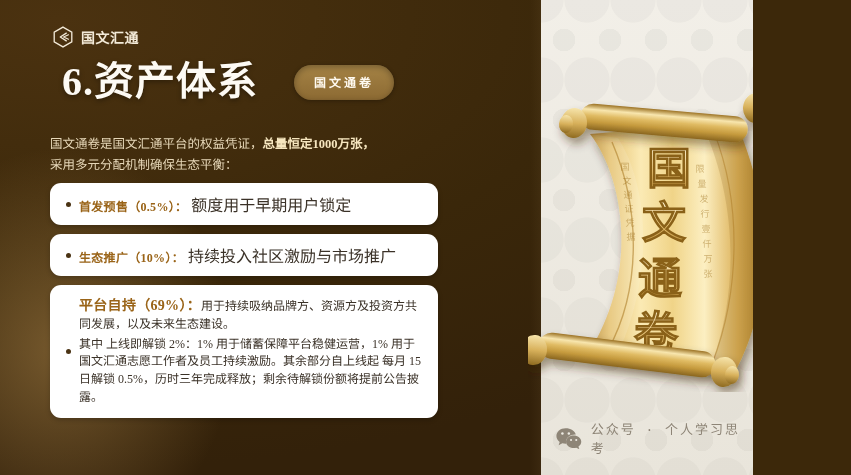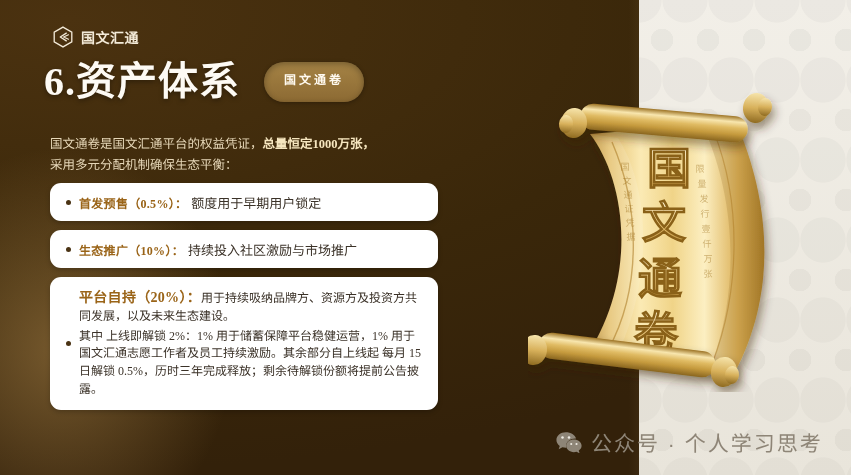--- a/index.html
+++ b/index.html
@@ -3,21 +3,21 @@
 <meta charset="utf-8">
 <title>资产体系</title>
 <style>
   html,body{margin:0;padding:0;}
   body{
     width:851px;height:475px;overflow:hidden;
     font-family:"Liberation Serif","DejaVu Serif",serif;
     background:#3c280a;
   }
   .slide{
-    position:relative;width:851px;height:475px;overflow:hidden;
+    position:relative;width:753px;height:475px;overflow:hidden;
     background:
       radial-gradient(120% 95% at 8% 4%, #4b3210 0%, #432d0d 28%, #3a270a 60%, #33210a 100%);
   }
   
   .arc{position:absolute;border-radius:50%;pointer-events:none;}
   .arc1{
     left:-300px;bottom:-330px;width:700px;height:700px;
     background:radial-gradient(circle at 60% 35%, rgba(196,155,82,.0) 55%, rgba(186,147,77,.85) 56%, rgba(174,136,70,.9) 100%);
   }
   .arc2{
@@ -47,21 +47,21 @@
     background:linear-gradient(90deg, rgba(60,40,10,0) 0%, rgba(60,40,10,.0) 60%, rgba(120,95,55,.12) 100%);
   }
   
   .logo{position:absolute;left:52px;top:26px;display:flex;align-items:center;gap:7px;}
   .logo-mark{width:22px;height:22px;display:block;}
   .logo-text{
     color:#f3ead8;font-size:14px;letter-spacing:.5px;font-weight:700;
     font-family:"Liberation Sans","DejaVu Sans",sans-serif;
   }
   
-  .title-row{position:absolute;left:44px;top:62px;display:flex;gap:24px;}
+  .title-row{position:absolute;left:62px;top:62px;display:flex;align-items:center;gap:36px;}
   .title-main{
     color:#fdfaf4;font-size:40px;line-height:1;font-weight:700;letter-spacing:1px;
     text-shadow:0 2px 5px rgba(0,0,0,.35);
   }
   .title-badge{
     background:linear-gradient(180deg,#a58345,#8c6a33);
     color:#fffaf0;font-size:12px;font-weight:700;letter-spacing:3px;
     padding:8px 20px 9px;border-radius:22px;
     box-shadow:0 2px 6px rgba(0,0,0,.3) inset, 0 1px 4px rgba(0,0,0,.3);
   }
@@ -81,35 +81,35 @@
     min-height:20px;
   }
   .dot{
     flex:0 0 auto;width:5px;height:5px;border-radius:50%;
     background:#4a3314;margin-left:4px;
   }
   .card-body{flex:1 1 auto;}
   .c-head{
     color:#9a6418;font-weight:700;font-size:12px;letter-spacing:.3px;
   }
-  .c-desc{color:#3b3228;font-size:13px;}
+  .c-desc{color:#3b3228;font-size:16px;}
   .card-last{align-items:center;padding:11px 14px 11px 12px;}
   .card-last .c-head{font-size:14px;}
   .p1{margin:0;line-height:1.45;color:#3b3228;font-size:12px;}
   .p2{margin:2px 0 0;line-height:1.48;color:#3b3228;font-size:12px;}
   
   .scroll-wrap{position:absolute;left:528px;top:92px;width:300px;height:300px;}
   
   .watermark{
     position:absolute;left:556px;bottom:18px;display:flex;align-items:center;gap:9px;
   }
   .wm-icon{width:26px;height:22px;display:block;}
   .wm-text{
-    color:#8e8577;font-size:21px;letter-spacing:2px;
-    font-family:Liberation Sans, sans-serif;
+    color:#8e8577;font-size:13px;letter-spacing:2px;
+    font-family:Liberation Mono, monospace;
   }
 </style>
 </head>
 <body>
 
 <div class="slide">
 
   <div class="arc arc1"></div>
   <div class="arc arc2"></div>
   <div class="glow-left"></div>
@@ -153,21 +153,21 @@
         <span class="c-head">生态推广（10%）：</span>
         <span class="c-desc">持续投入社区激励与市场推广</span>
       </div>
     </div>
 
 
     <div class="card card-last">
       <span class="dot"></span>
       <div class="card-body">
         <p class="p1">
-          <span class="c-head">平台自持（20%）：</span><span>用于持续吸纳品牌方、资源方及投资方共同发展，以及未来生态建设。</span>
+          <span class="c-head">平台自持（69%）：</span><span>用于持续吸纳品牌方、资源方及投资方共同发展，以及未来生态建设。</span>
         </p>
         <p class="p2">其中 上线即解锁 2%：1% 用于储蓄保障平台稳健运营，1% 用于国文汇通志愿工作者及员工持续激励。其余部分自上线起 每月 15 日解锁 0.5%，历时三年完成释放；剩余待解锁份额将提前公告披露。</p>
       </div>
     </div>
 
   </div>
 
   <div class="scroll-wrap">
     <svg viewBox="0 0 300 300" width="300" height="300">
       <defs>

